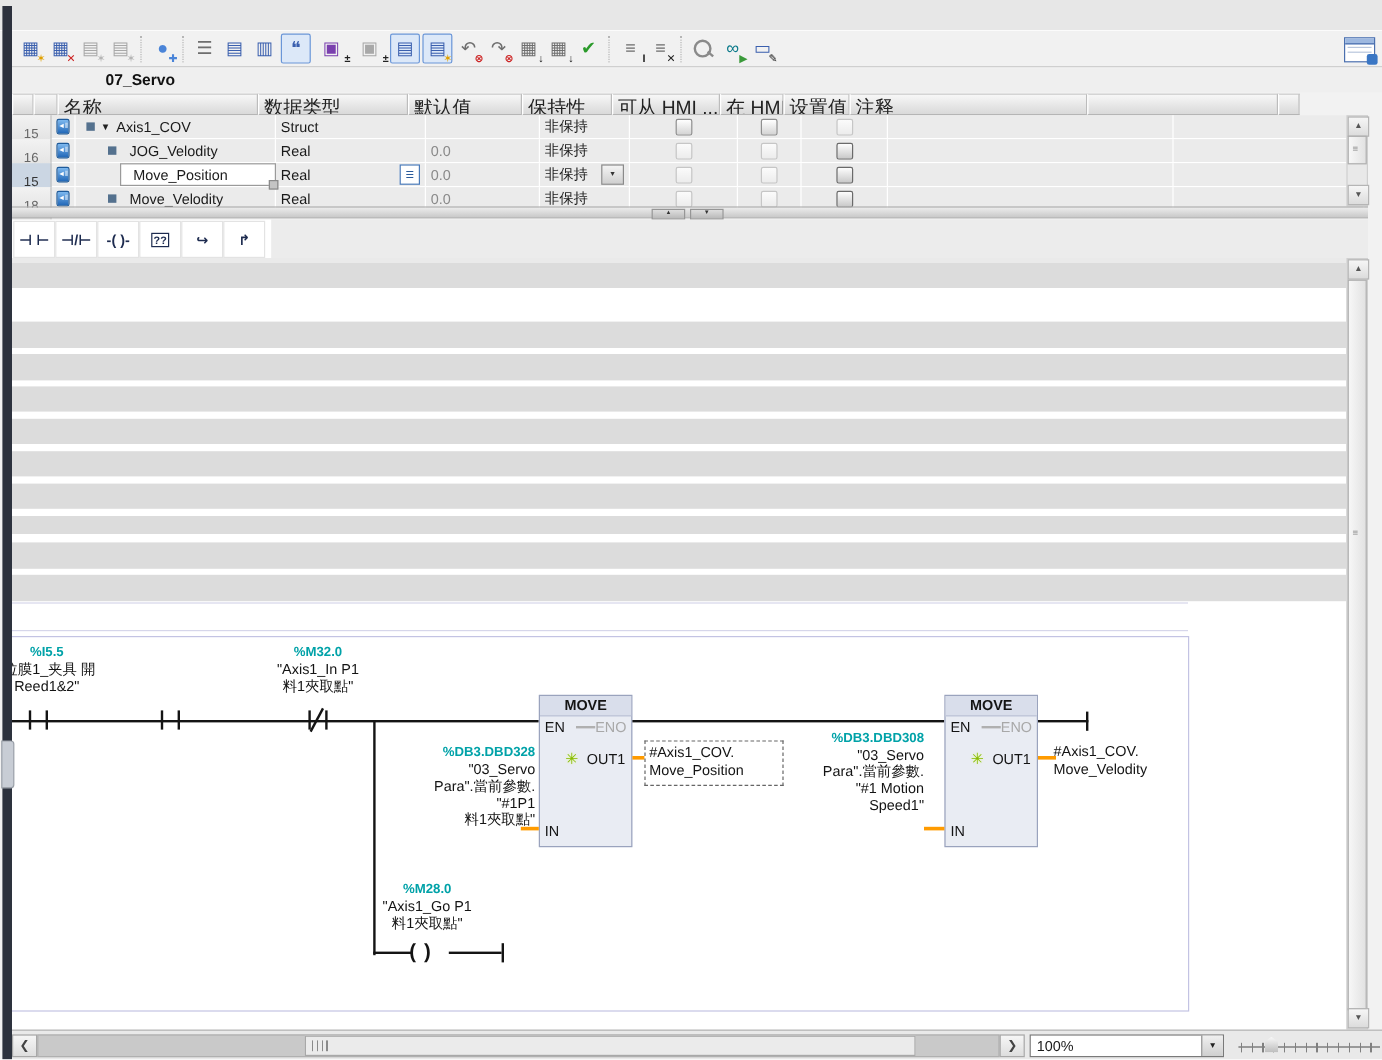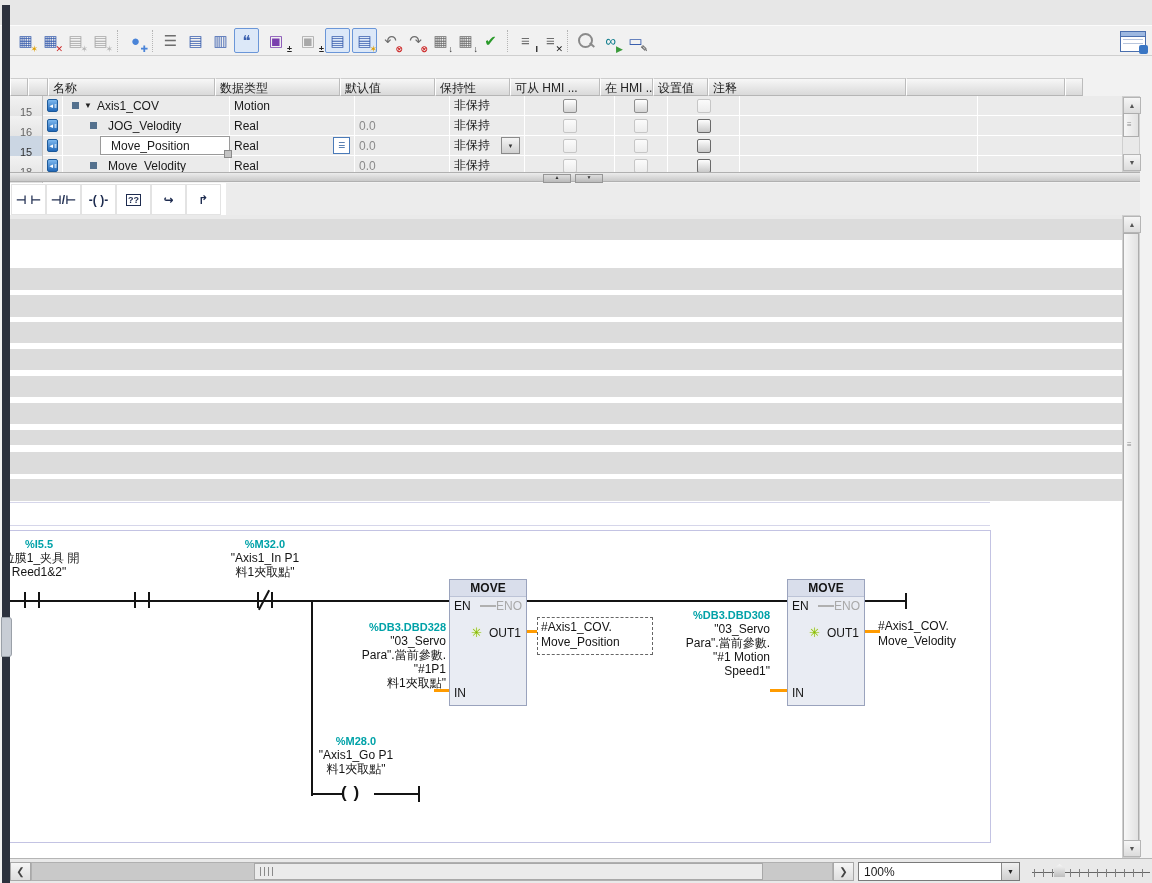--- a/index.html
+++ b/index.html
@@ -26,21 +26,21 @@
   .winicon{position:absolute;right:6px;top:31px;width:24px;height:19px;background:#fff;border:1px solid #4a6fae}
   .winicon .bar{position:absolute;left:0;top:0;right:0;height:4px;background:#9db8e0;border-bottom:1px solid #4a6fae}
   .winicon .line{position:absolute;left:2px;height:1px;background:#b8c6dd;right:2px}
   .winicon .person{position:absolute;right:-3px;bottom:-3px;width:9px;height:9px;background:#3a76c4;border-radius:2px}
   
   .titlerow{position:absolute;left:10px;top:57px;width:1142px;height:20px;background:#efefef}
   .blocktitle{position:absolute;left:78px;top:2px;font-size:13px;font-weight:bold;color:#111}
   
   .tbl{position:absolute;left:10px;top:78px;width:1130px}
   .hrow{display:flex;height:18px}
-  .hc{box-sizing:border-box;background:linear-gradient(#f7f7f7,#d9d9d9);border-right:1px solid #bcbcbc;border-left:1px solid #fff;border-top:1px solid #cdcdcd;border-bottom:1px solid #b5b5b5;font-size:12px;color:#222;padding:1px 4px;white-space:nowrap;overflow:hidden}
+  .hc{box-sizing:border-box;background:linear-gradient(#f7f7f7,#d9d9d9);border-right:1px solid #bcbcbc;border-left:1px solid #fff;border-top:1px solid #cdcdcd;border-bottom:1px solid #b5b5b5;font-size:16px;color:#222;padding:1px 4px;white-space:nowrap;overflow:hidden}
   .r{display:flex;height:19px;background:#ebebeb;border-bottom:1px solid #fff;position:relative}
   .c{box-sizing:border-box;border-right:1px solid #fff;font-size:12px;display:flex;align-items:center;padding:0 4px;white-space:nowrap;overflow:hidden}
   .numc{background:linear-gradient(#f2f2f2,#dcdcdc);border-right:1px solid #c0c0c0;color:#666;font-size:11px;justify-content:center;padding:16px}
   .numsel{background:#cbd6e3;color:#333}
   .defv{color:#8a8a8a}
   .dbicon{width:17px;height:11px;background:linear-gradient(#7db8ef,#2268b8);border:1px solid #1d5a9a;border-radius:2px;color:#fff;font-size:6px;display:flex;align-items:center;justify-content:center;letter-spacing:0}
   .bullet{width:7px;height:7px;background:#54718e;flex:0 0 auto}
   .caret{font-size:8px;color:#222;margin:0 5px}
   .cb{width:12px;height:12px;border:1px solid #8f8f8f;border-radius:2px;background:linear-gradient(#ffffff,#d4d4d4);margin:auto}
   .cb.faded{border-color:#c6c6c6;background:linear-gradient(#fbfbfb,#ececec)}
@@ -198,20 +198,23 @@
         <span class="bdg bk">✎</span>
       </span>
   </div>
   <div class="winicon">
     <span class="bar"></span>
     <span class="line" style="top:7px"></span>
     <span class="line" style="top:11px"></span>
     <span class="person"></span>
   </div>
 
+  <div class="titlerow">
+    <span class="blocktitle">07_Servo</span>
+  </div>
 
   <div class="tbl">
     <div class="hrow">
       <span class="hc" style="width:18px"></span>
       <span class="hc" style="width:20px"></span>
       <span class="hc" style="width:167px">名称</span>
       <span class="hc" style="width:125px">数据类型</span>
       <span class="hc" style="width:95px">默认值</span>
       <span class="hc" style="width:75px">保持性</span>
       <span class="hc" style="width:90px">可从 HMI ...</span>
@@ -225,21 +228,21 @@
     <div class="r">
       <span class="c numc" style="width:18px">15</span>
       <span class="c cbc" style="width:20px">
           <span class="dbicon">◄‖</span>
         </span>
       <span class="c" style="width:167px">
           <span class="bullet" style="margin-left:5px"></span>
           <span class="caret">▼</span>
           <span>Axis1_COV</span>
         </span>
-      <span class="c" style="width:125px">Motion</span>
+      <span class="c" style="width:125px">Struct</span>
       <span class="c defv" style="width:95px"></span>
       <span class="c" style="width:75px">非保持</span>
       <span class="c cbc" style="width:90px">
           <span class="cb"></span>
         </span>
       <span class="c cbc" style="width:53px">
           <span class="cb"></span>
         </span>
       <span class="c cbc" style="width:72px">
           <span class="cb faded"></span>

